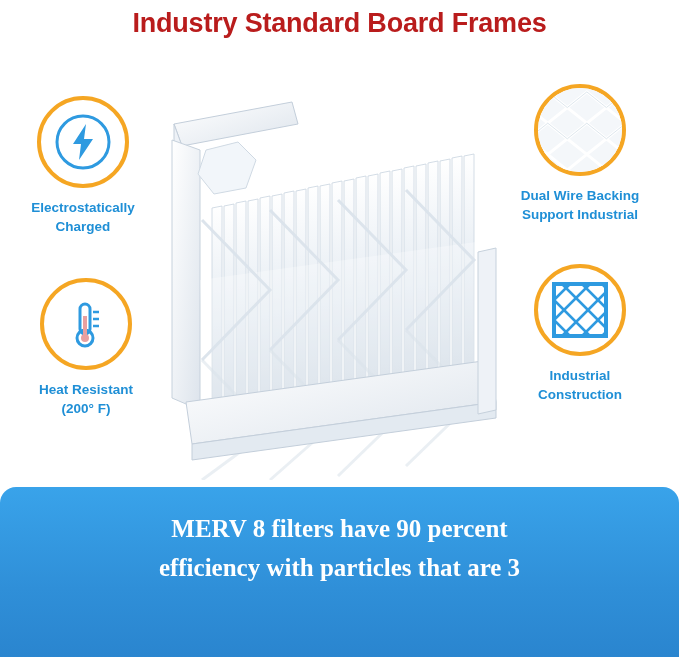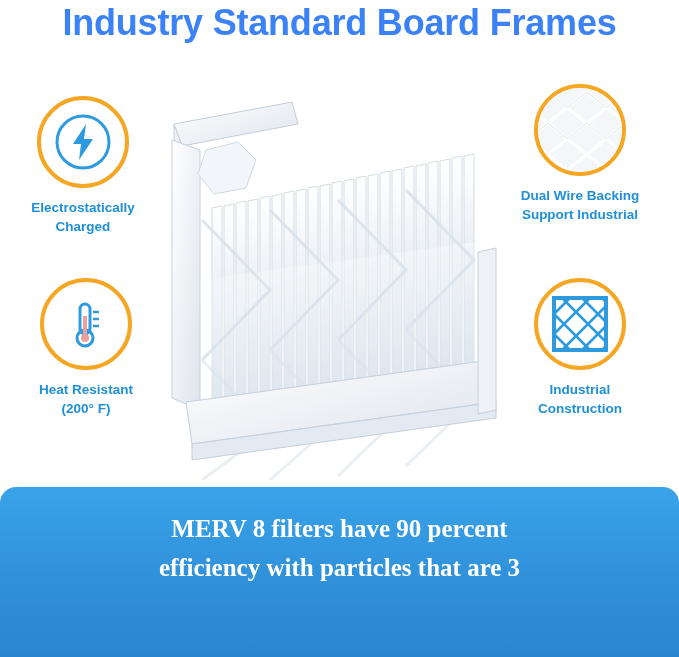--- a/index.html
+++ b/index.html
@@ -20,23 +20,23 @@
     background: #ffffff;
   }
 
   
   .title {
     position: absolute;
     top: 2px;
     left: 0;
     width: 679px;
     text-align: center;
-    font-size: 36px;
+    font-size: 27px;
     font-weight: bold;
-    color: #3b82f6;
+    color: #b91c1c;
     letter-spacing: -0.2px;
     line-height: 42px;
     white-space: nowrap;
   }
 
   
   .feature {
     position: absolute;
     width: 160px;
     text-align: center;
@@ -63,21 +63,21 @@
     margin-top: 10px;
     font-size: 13.5px;
     font-weight: bold;
     color: #1f8fd6;
     line-height: 19px;
   }
 
   #feat-electro { top: 96px; left: 3px; }
   #feat-heat    { top: 278px; left: 6px; }
   #feat-wire    { top: 84px; left: 500px; text-align: center; }
-  #feat-indus   { top: 278px; left: 500px; }
+  #feat-indus   { top: 264px; left: 500px; }
 
   
   .filter-art {
     position: absolute;
     top: 80px;
     left: 160px;
     width: 350px;
     height: 400px;
   }
 

